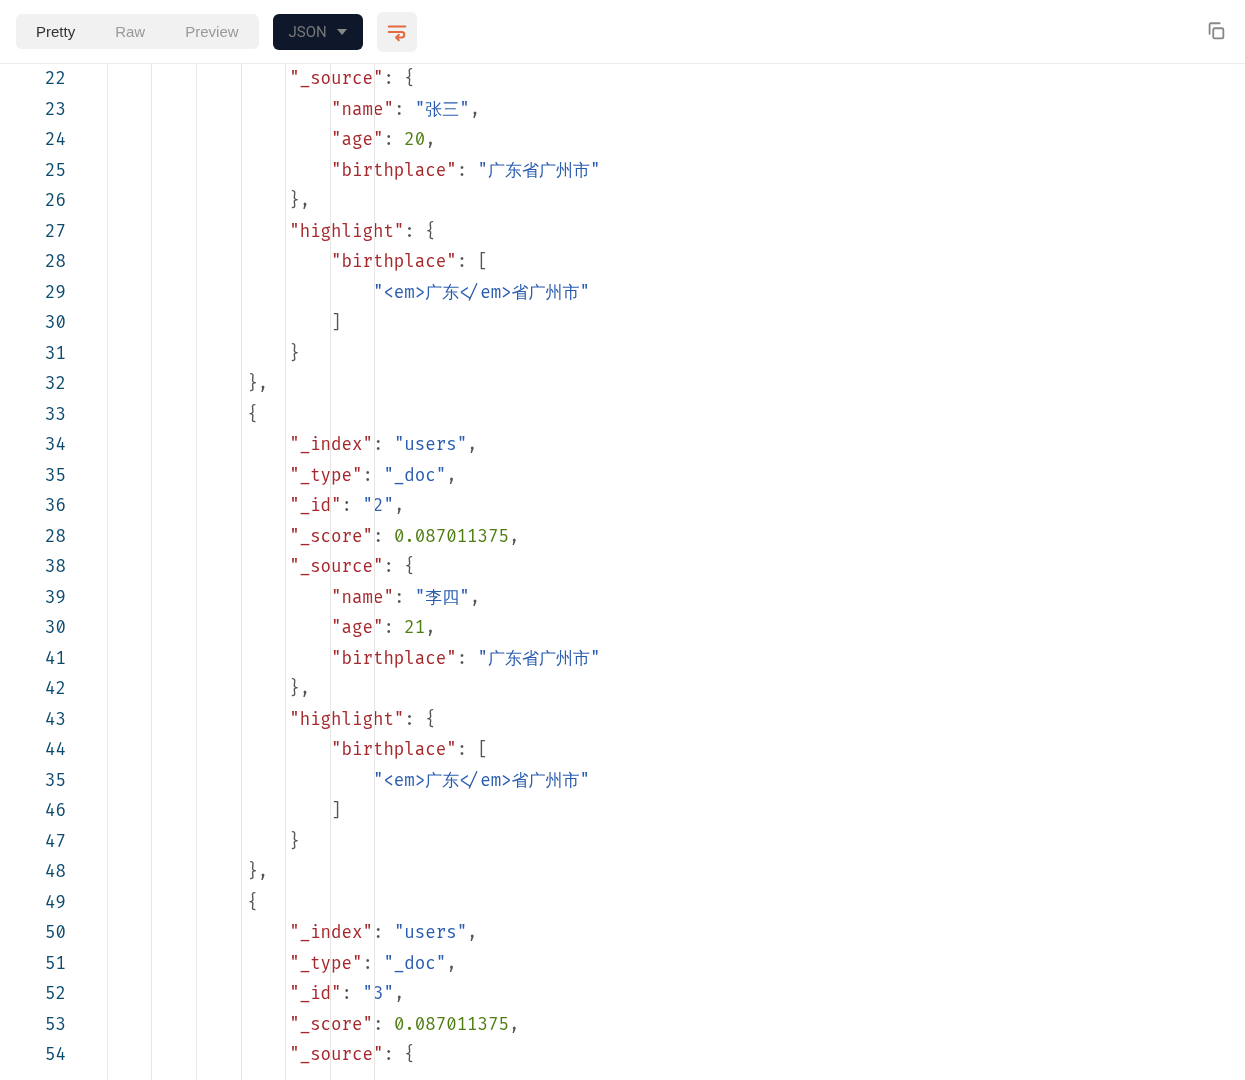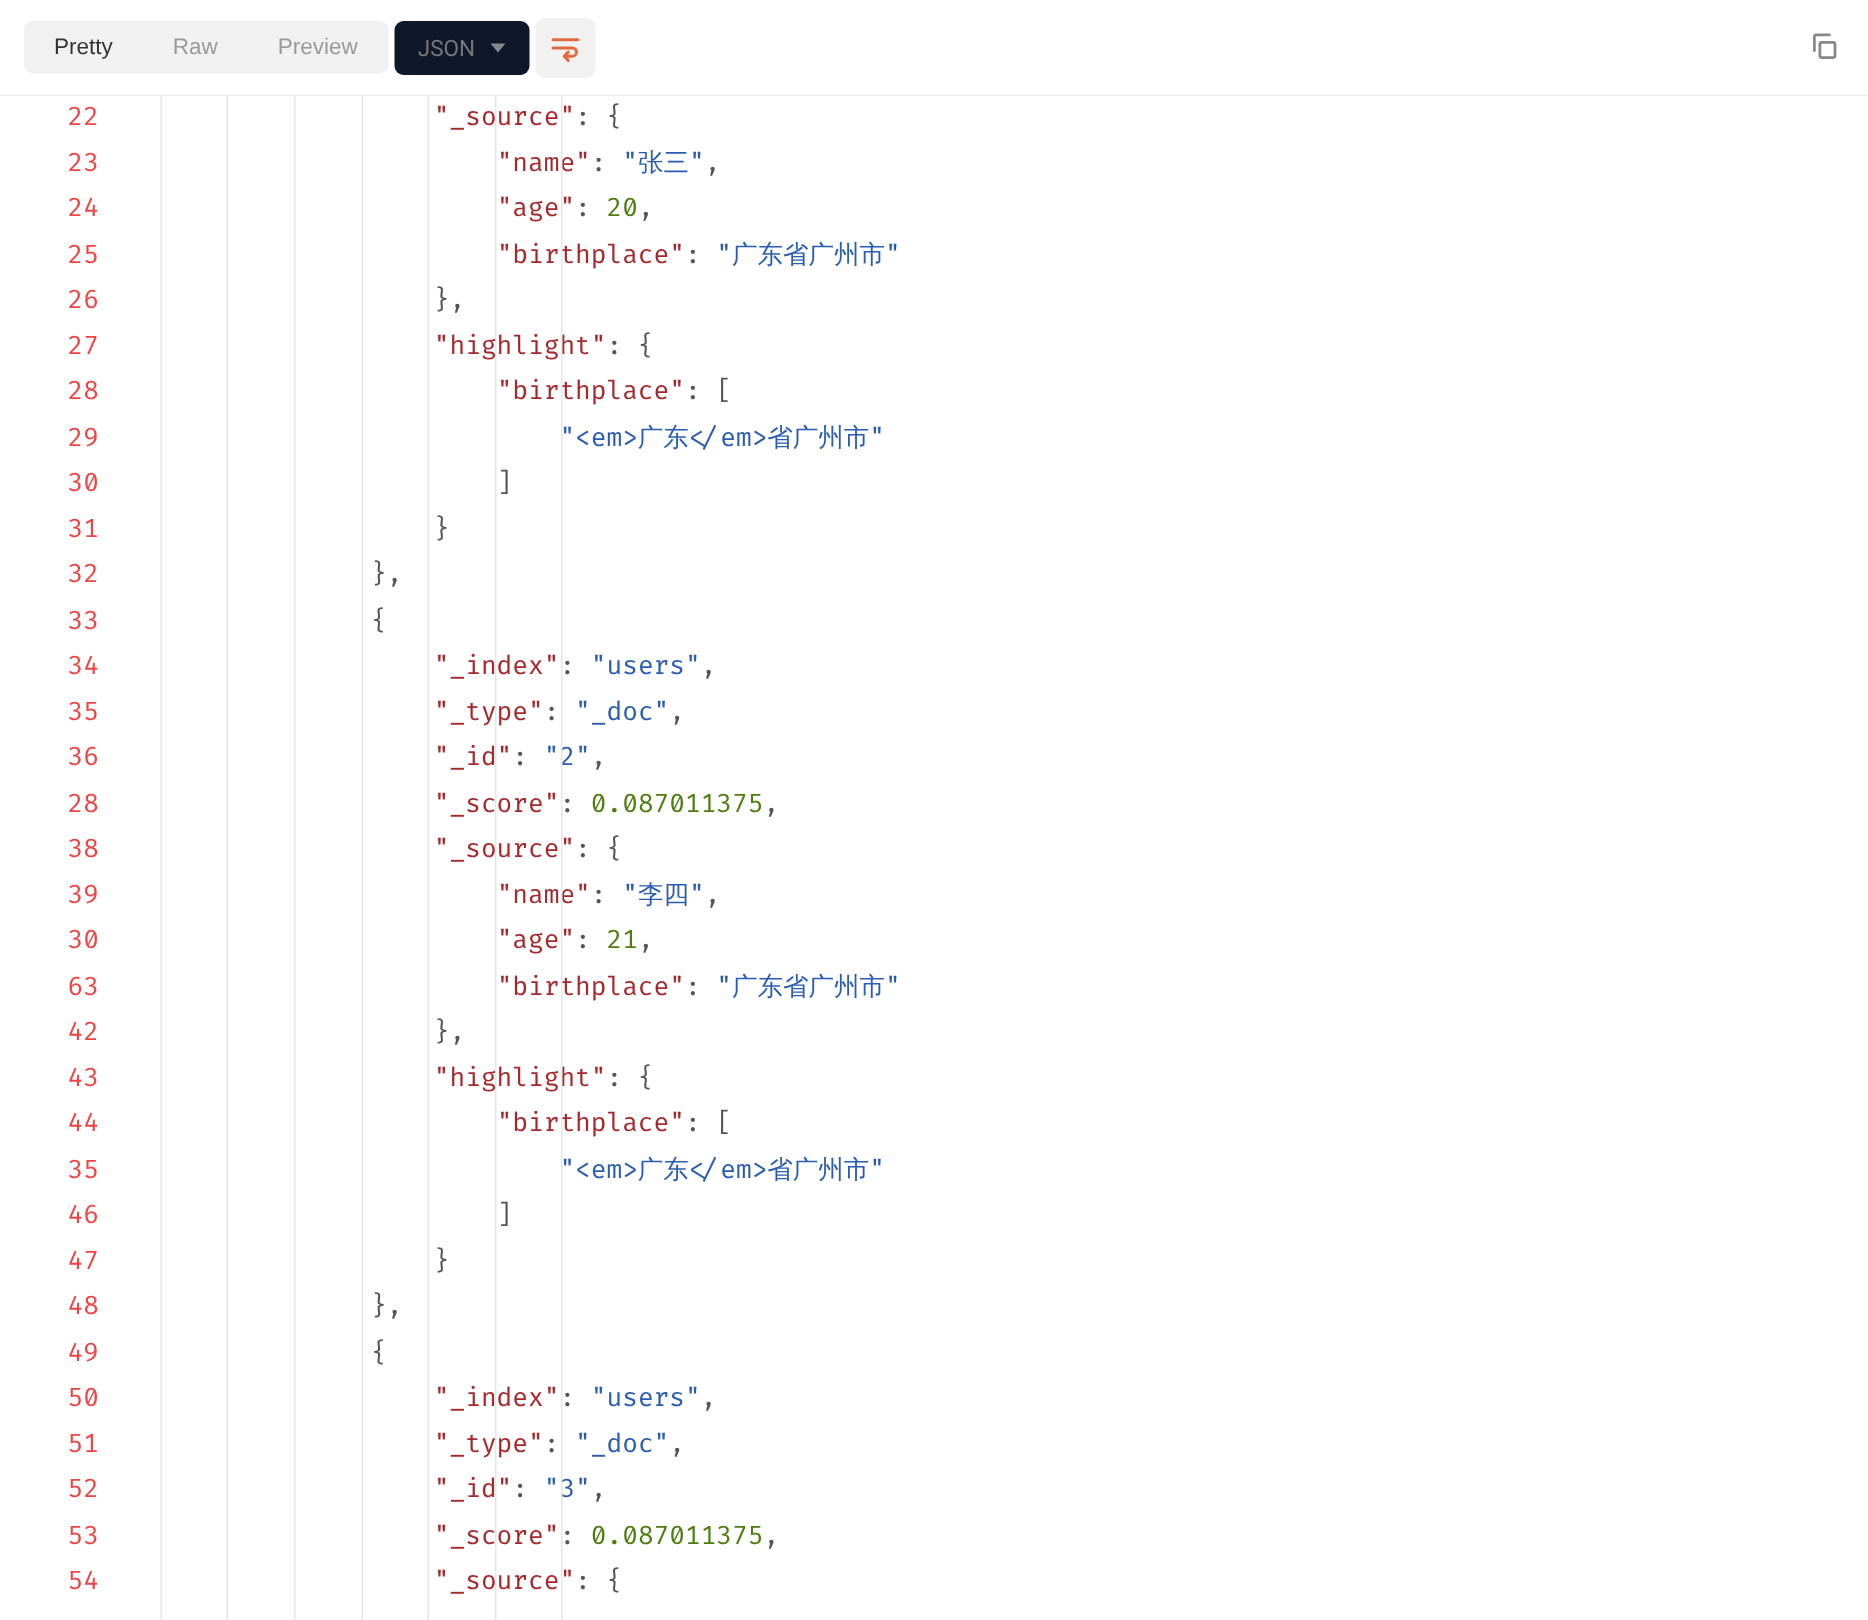--- a/index.html
+++ b/index.html
@@ -8,21 +8,21 @@
     background: #fff;
     width: 1245px;
     height: 1080px;
     overflow: hidden;
     color: #333;
   }
   .toolbar {
     display: flex;
     align-items: center;
     padding: 12px 16px;
-    gap: 4px;
+    gap: 14px;
     border-bottom: 1px solid #ececec;
     height: 64px;
   }
   .tab-group {
     display: flex;
     background: #f1f1f1;
     border-radius: 6px;
     overflow: hidden;
   }
   .tab {
@@ -75,21 +75,21 @@
     font-family: "Fira Code", "Consolas", "Menlo", monospace;
     font-size: 17px;
     line-height: 30.5px;
     height: calc(100% - 64px);
     overflow: hidden;
   }
   .gutter {
     width: 80px;
     text-align: right;
     padding-right: 14px;
-    color: #ef4444;
+    color: #0c4a6e;
     user-select: none;
     flex-shrink: 0;
   }
   .code {
     flex: 1;
     position: relative;
     white-space: pre;
   }
   .code-line { display: block; height: 30.5px; }
   .guide {
@@ -146,21 +146,21 @@
       <div class="code-line">31</div>
       <div class="code-line">32</div>
       <div class="code-line">33</div>
       <div class="code-line">34</div>
       <div class="code-line">35</div>
       <div class="code-line">36</div>
       <div class="code-line">28</div>
       <div class="code-line">38</div>
       <div class="code-line">39</div>
       <div class="code-line">30</div>
-      <div class="code-line">63</div>
+      <div class="code-line">41</div>
       <div class="code-line">42</div>
       <div class="code-line">43</div>
       <div class="code-line">44</div>
       <div class="code-line">35</div>
       <div class="code-line">46</div>
       <div class="code-line">47</div>
       <div class="code-line">48</div>
       <div class="code-line">49</div>
       <div class="code-line">50</div>
       <div class="code-line">51</div>

